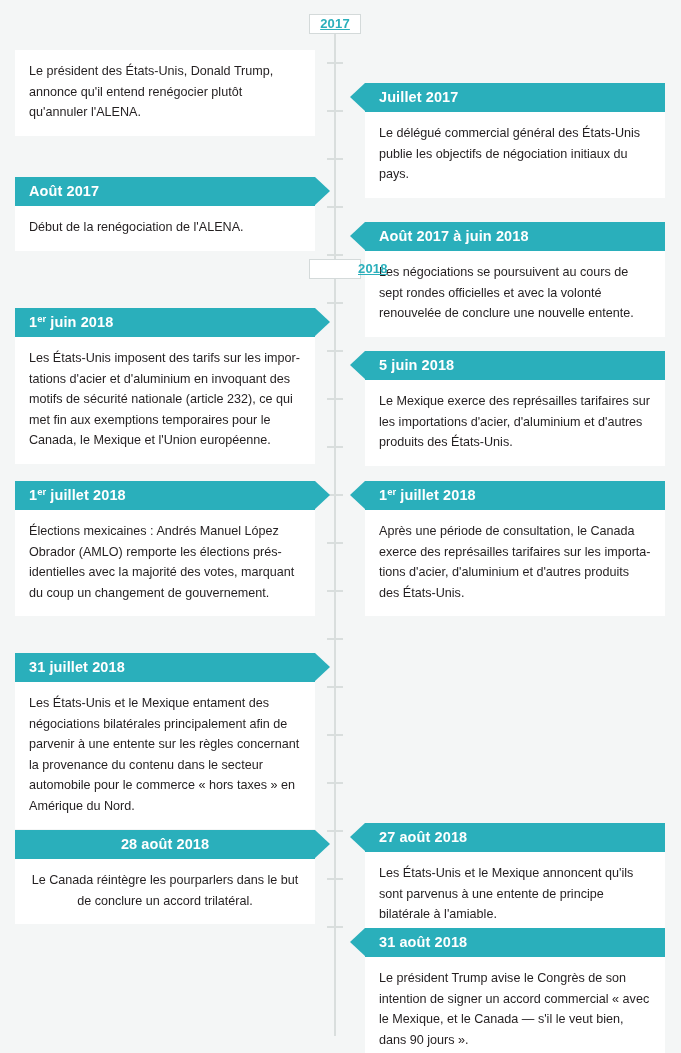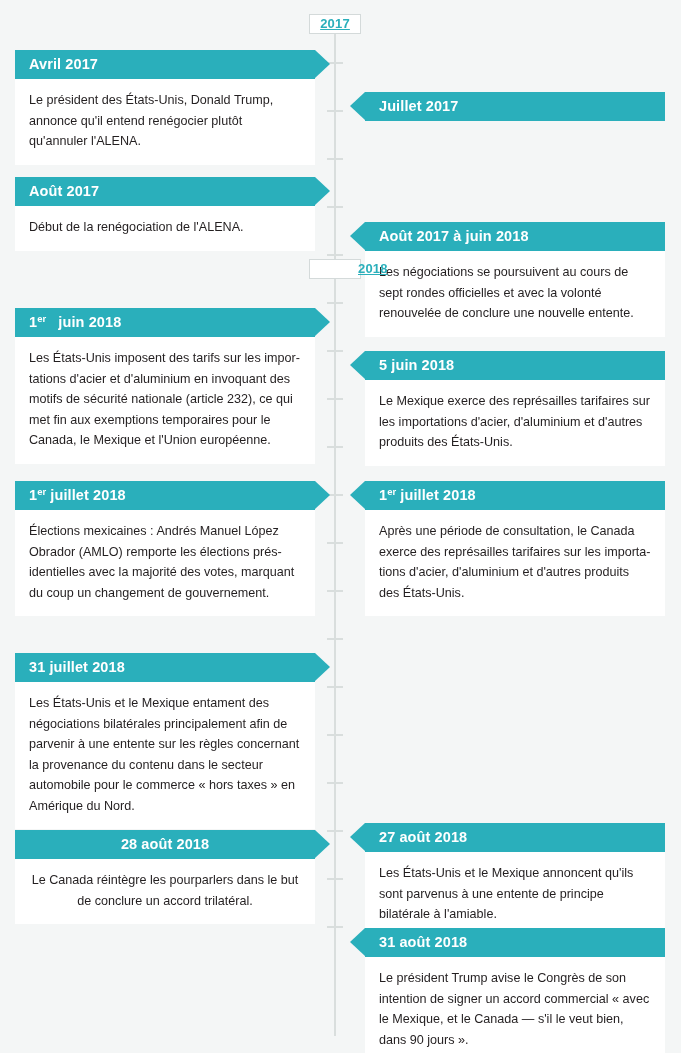--- a/index.html
+++ b/index.html
@@ -142,42 +142,44 @@
     <div class="tick" style="top: 830px;"></div>
     <div class="tick" style="top: 878px;"></div>
     <div class="tick" style="top: 926px;"></div>
   </div>
 <div id="years-host">
     <div class="year-badge" style="top: 14px;">2017</div>
     <div class="year-badge" style="top: 259px; padding-left: 48px;">2018</div>
   </div>
 <div id="cards-host">
     <div class="card left" style="top: 50px;">
-      <div class="card-head"><span>Avril 2017</span></div>
       <div class="card-body">
         <p>Le président des États-Unis, Donald Trump, annonce qu'il entend renégocier plutôt qu'annuler l'ALENA.</p>
       </div>
     </div>
-    <div class="card right" style="top: 92px;">
+    <div class="card right" style="top: 83px;">
       <div class="card-head"><span>Juillet 2017</span></div>
+      <div class="card-body">
+        <p>Le délégué commercial général des États-Unis publie les objectifs de négociation initiaux du pays.</p>
+      </div>
     </div>
     <div class="card left" style="top: 177px;">
       <div class="card-head"><span>Août 2017</span></div>
       <div class="card-body">
         <p>Début de la renégociation de l'ALENA.</p>
       </div>
     </div>
     <div class="card right" style="top: 222px;">
       <div class="card-head"><span>Août 2017 à juin 2018</span></div>
       <div class="card-body">
         <p>Les négociations se poursuivent au cours de sept rondes officielles et avec la volonté renouvelée de conclure une nouvelle entente.</p>
       </div>
     </div>
     <div class="card left" style="top: 308px;">
-      <div class="card-head"><span>1</span><sup>er</sup><span style="margin-left: 12px;">juin 2018</span></div>
+      <div class="card-head"><span>1</span><sup>er</sup><span style="margin-left: 4px;">juin 2018</span></div>
       <div class="card-body">
         <p>Les États-Unis imposent des tarifs sur les impor-tations d'acier et d'aluminium en invoquant des motifs de sécurité nationale (article 232), ce qui met fin aux exemptions temporaires pour le Canada, le Mexique et l'Union européenne.</p>
       </div>
     </div>
     <div class="card right" style="top: 351px;">
       <div class="card-head"><span>5 juin 2018</span></div>
       <div class="card-body">
         <p>Le Mexique exerce des représailles tarifaires sur les importations d'acier, d'aluminium et d'autres produits des États-Unis.</p>
       </div>
     </div>

